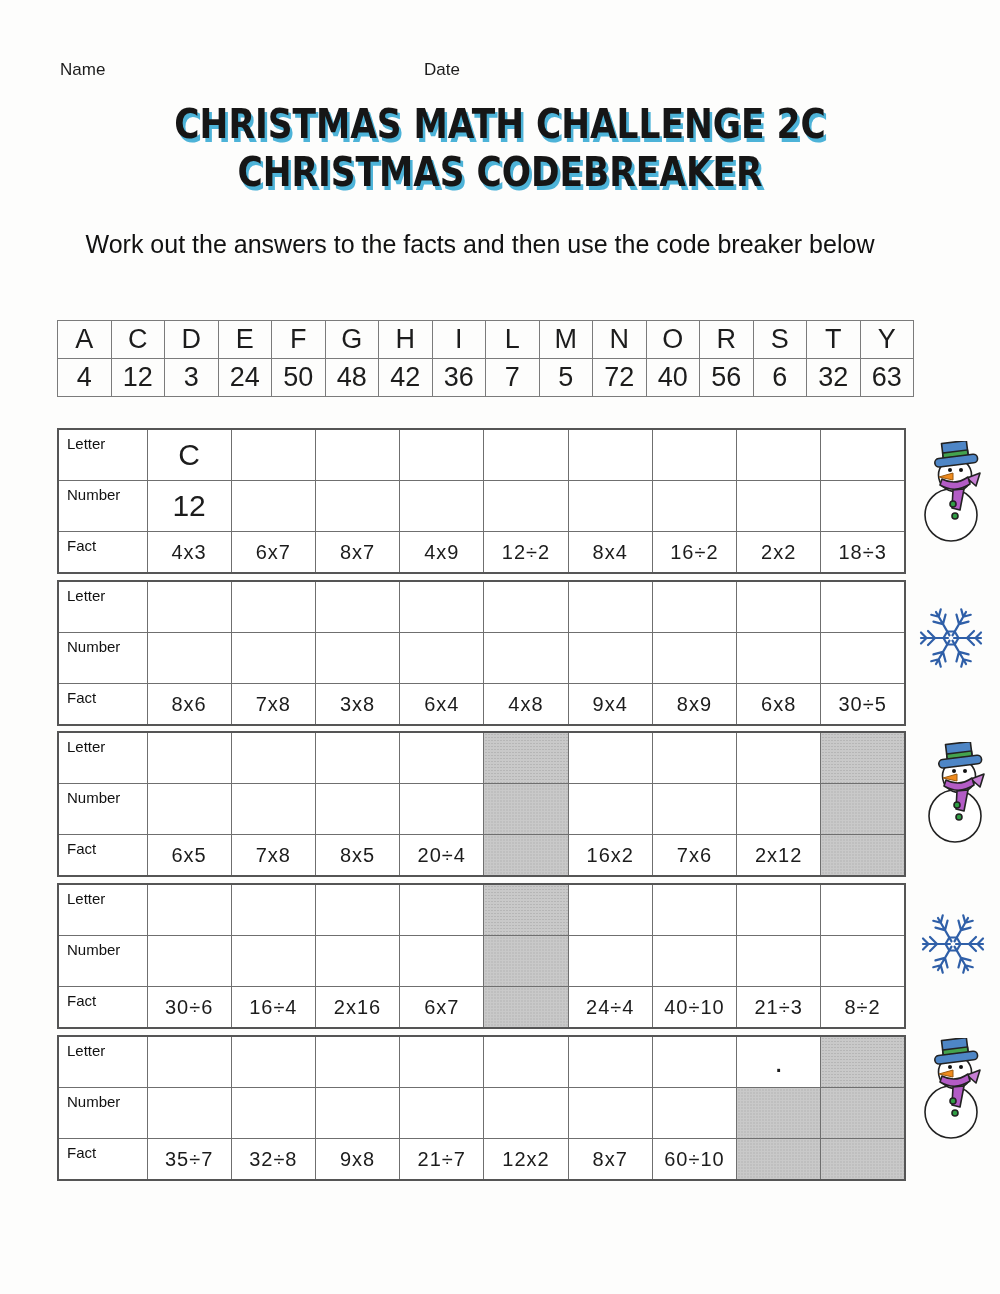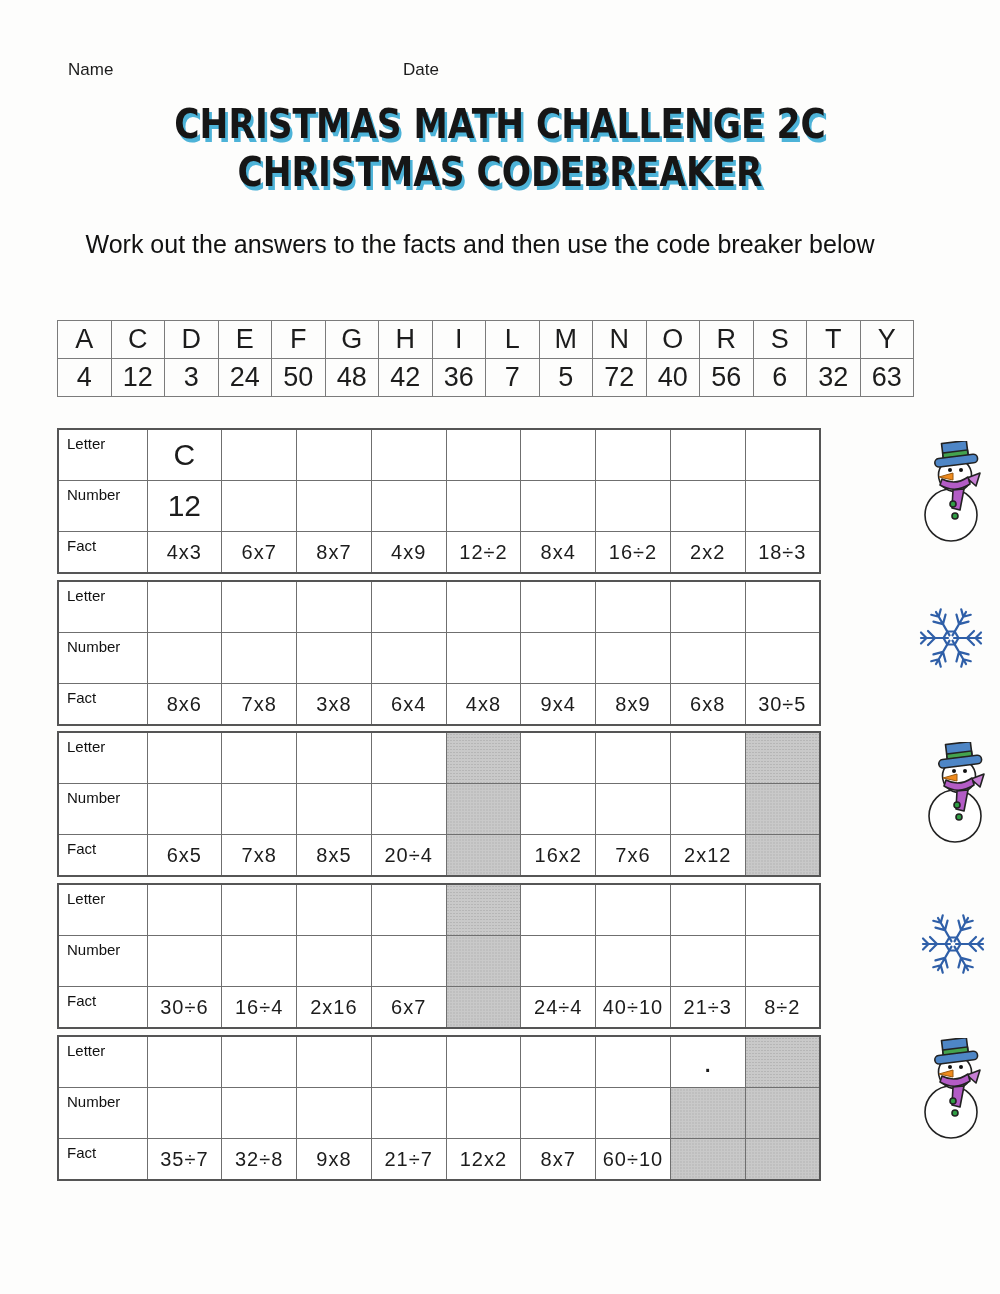--- a/index.html
+++ b/index.html
@@ -1,21 +1,21 @@
 <!DOCTYPE html>
 <html style="--title-text: #161616; --title-shadow: #4db3d8; --shaded: #c9c9c9; --flake: #2f5fa8; --hat: #4e86c6; --band: #44a34e; --scarf: #b35cc6; --nose: #ef8a1c; --btn: #2f9e44;"><head>
 <meta charset="utf-8">
 <style>
   html,body{margin:0;padding:0;background:#ffffff;}
   #page{
     position:relative; width:1000px; height:1294px; background:#fdfdfc;
     font-family:"Liberation Sans", sans-serif; color:#1c1c1c; overflow:hidden;
   }
-  .name-label{position:absolute; left:60px; top:60px; font-size:17px;margin-left:8px;}
-  .date-label{position:absolute; left:403px; top:60px; font-size:17px;}
+  .name-label{position:absolute; left:60px; top:60px; font-size:17px;}
+  .date-label{position:absolute; left:424px; top:60px; font-size:17px;}
 
   .title{
     position:absolute; top:100px; left:0; width:1000px; text-align:center;
     font-family:"DejaVu Sans", sans-serif; font-weight:800; font-size:40px; line-height:48px;
     color:var(--title-text,#161616);
     text-shadow:3px 4px 0 var(--title-shadow,#4db3d8);
     transform:scaleX(0.86); transform-origin:50% 0; letter-spacing:0px; white-space:nowrap;
   }
   .instructions{
     position:absolute; top:224px; left:0; width:960px; text-align:center;
@@ -25,21 +25,21 @@
   table{border-collapse:collapse; table-layout:fixed;}
   .code-table{
     position:absolute; left:57px; top:320px; width:857px; border:1px solid #666;
   }
   .code-table td{
     border:1px solid #7b7b7b; text-align:center; vertical-align:middle;
     font-size:27px; height:37px; padding:0; overflow:hidden;
   }
 
   .ftable{
-    position:absolute; left:57px; width:764px; border:2px solid #555; background:#fff;
+    position:absolute; left:57px; width:849px; border:2px solid #555; background:#fff;
   }
   .ftable td{border:1px solid #6f6f6f; padding:0; overflow:hidden;}
   .ftable .lbl{
     font-size:15px; text-align:left; vertical-align:top; padding:5px 0 0 8px; color:#111;
   }
   .r-letter td, .r-number td{height:45px;}
   .r-fact td{height:35px;margin-left:16px;}
   .ans{font-size:30px; text-align:center; vertical-align:middle;}
   .fv{font-size:20px; text-align:center; vertical-align:middle; letter-spacing:1px;}
   .shaded{

